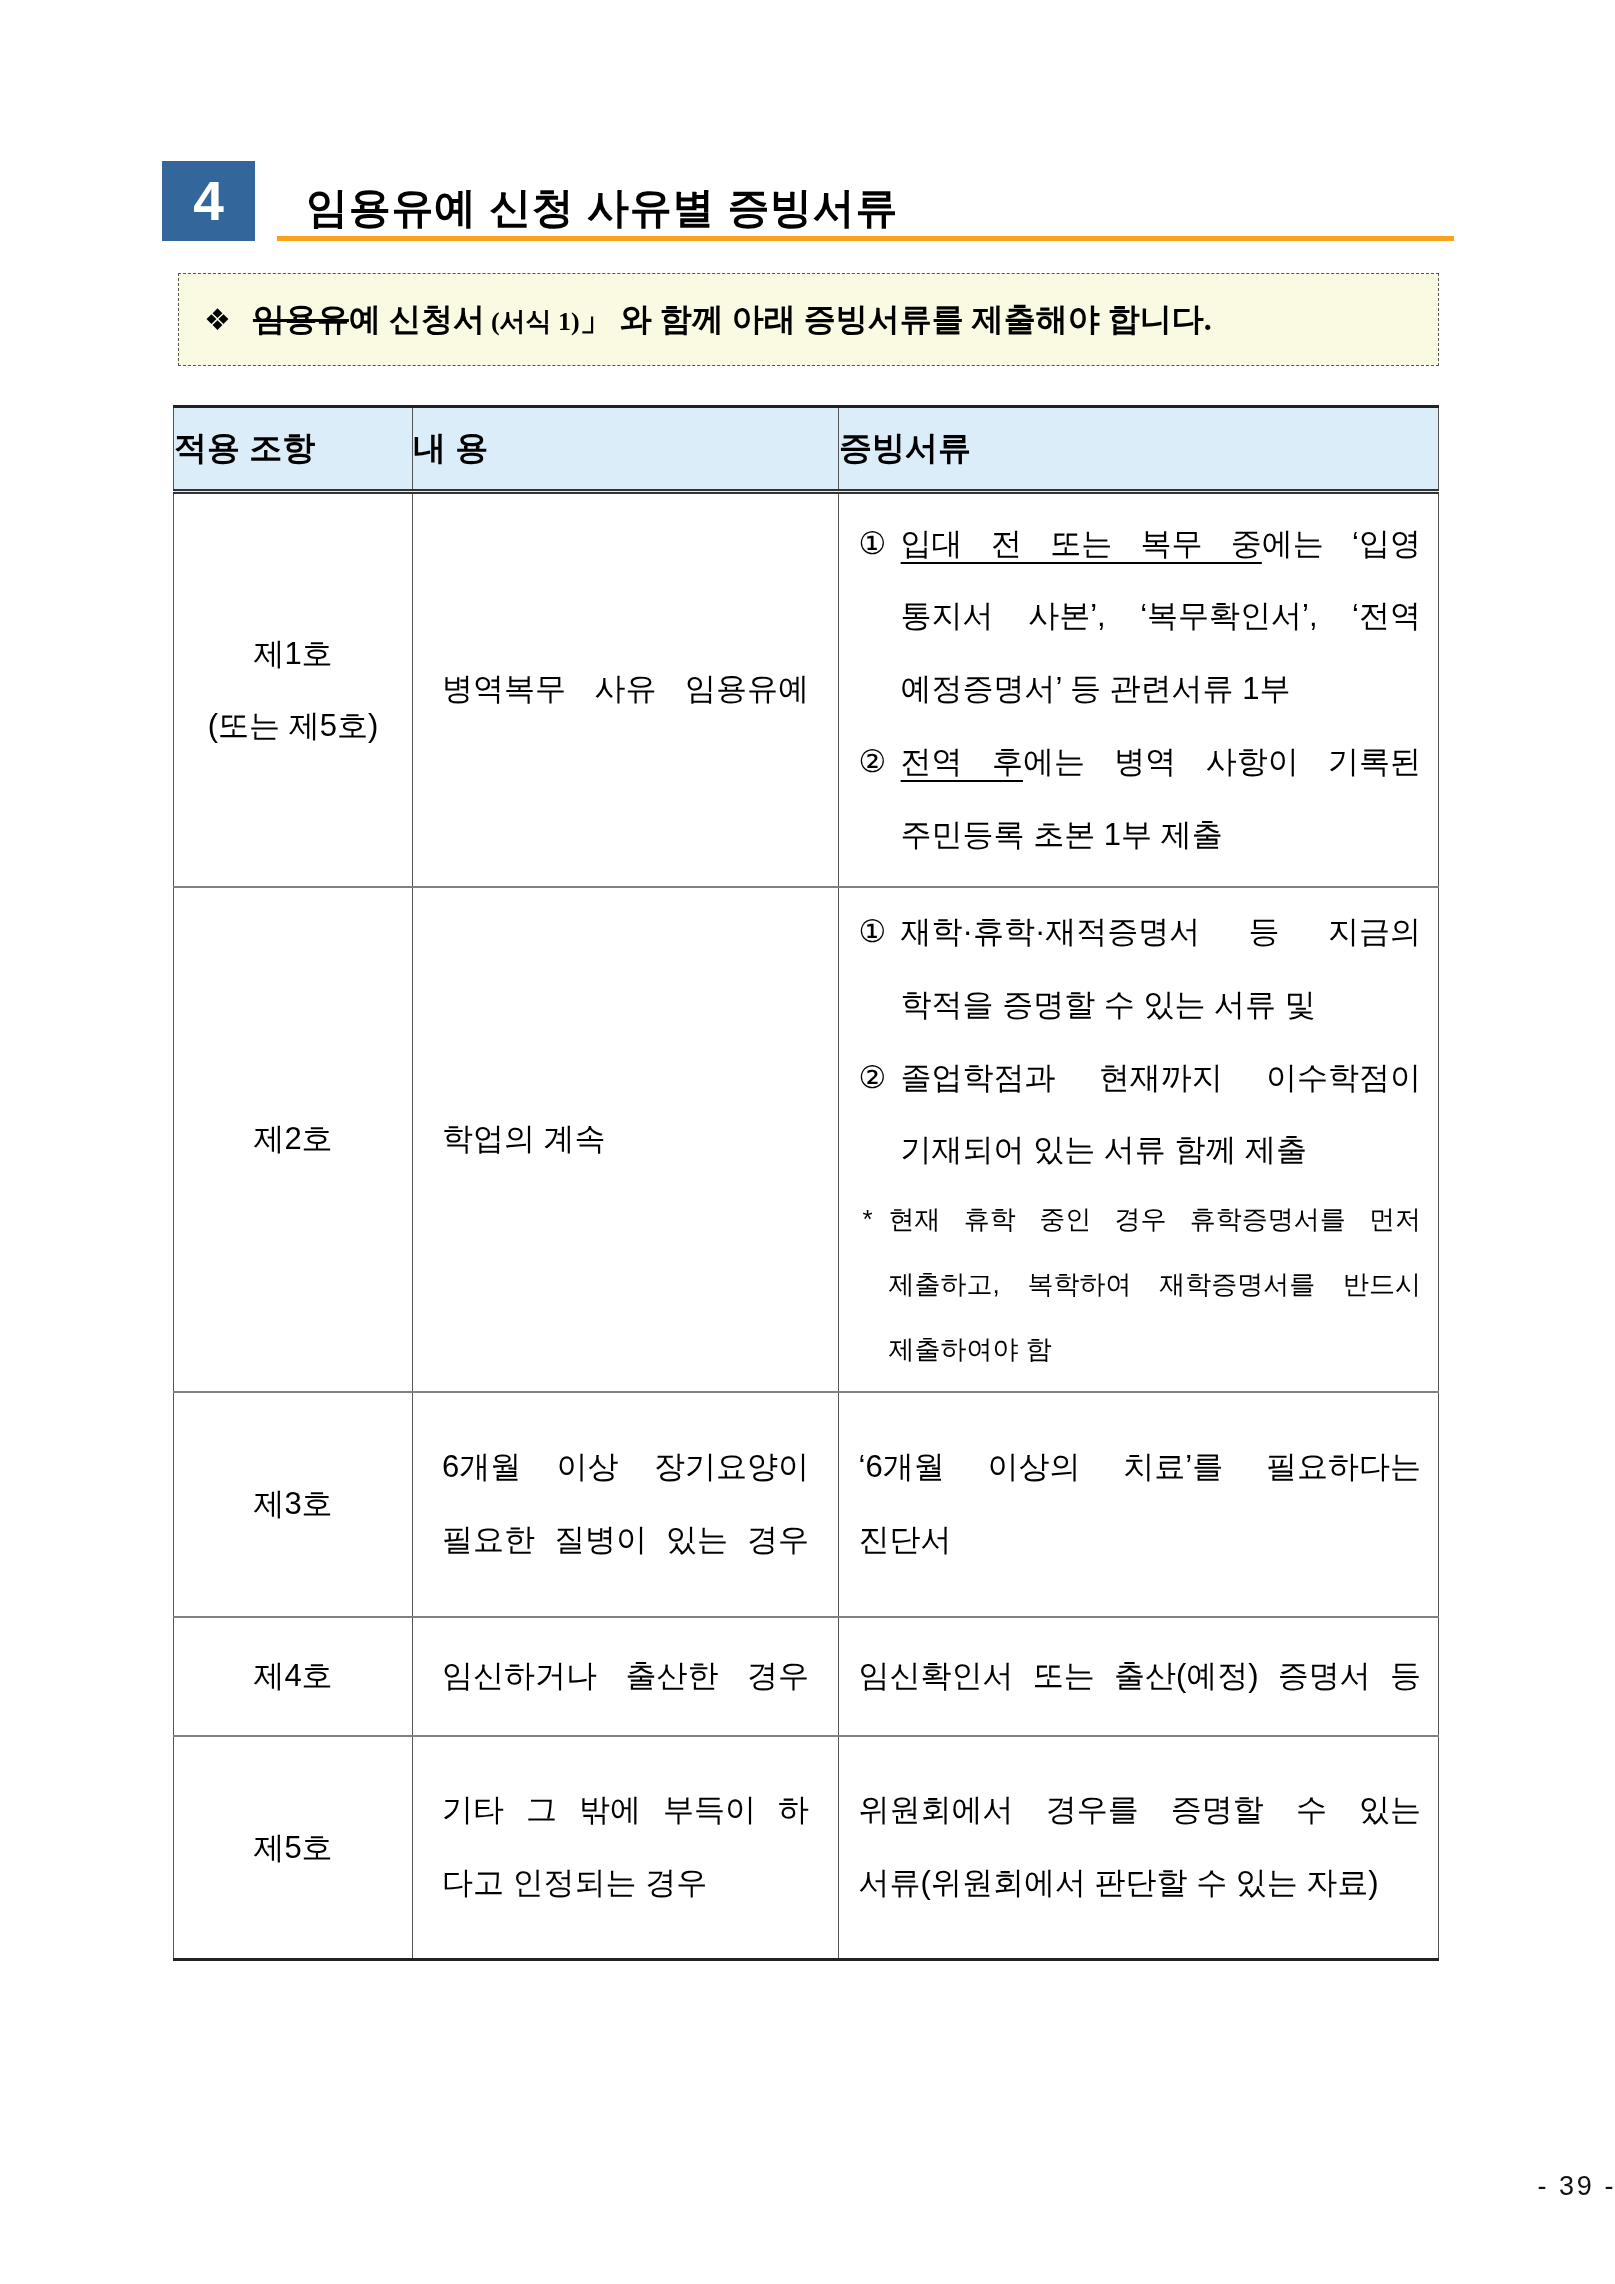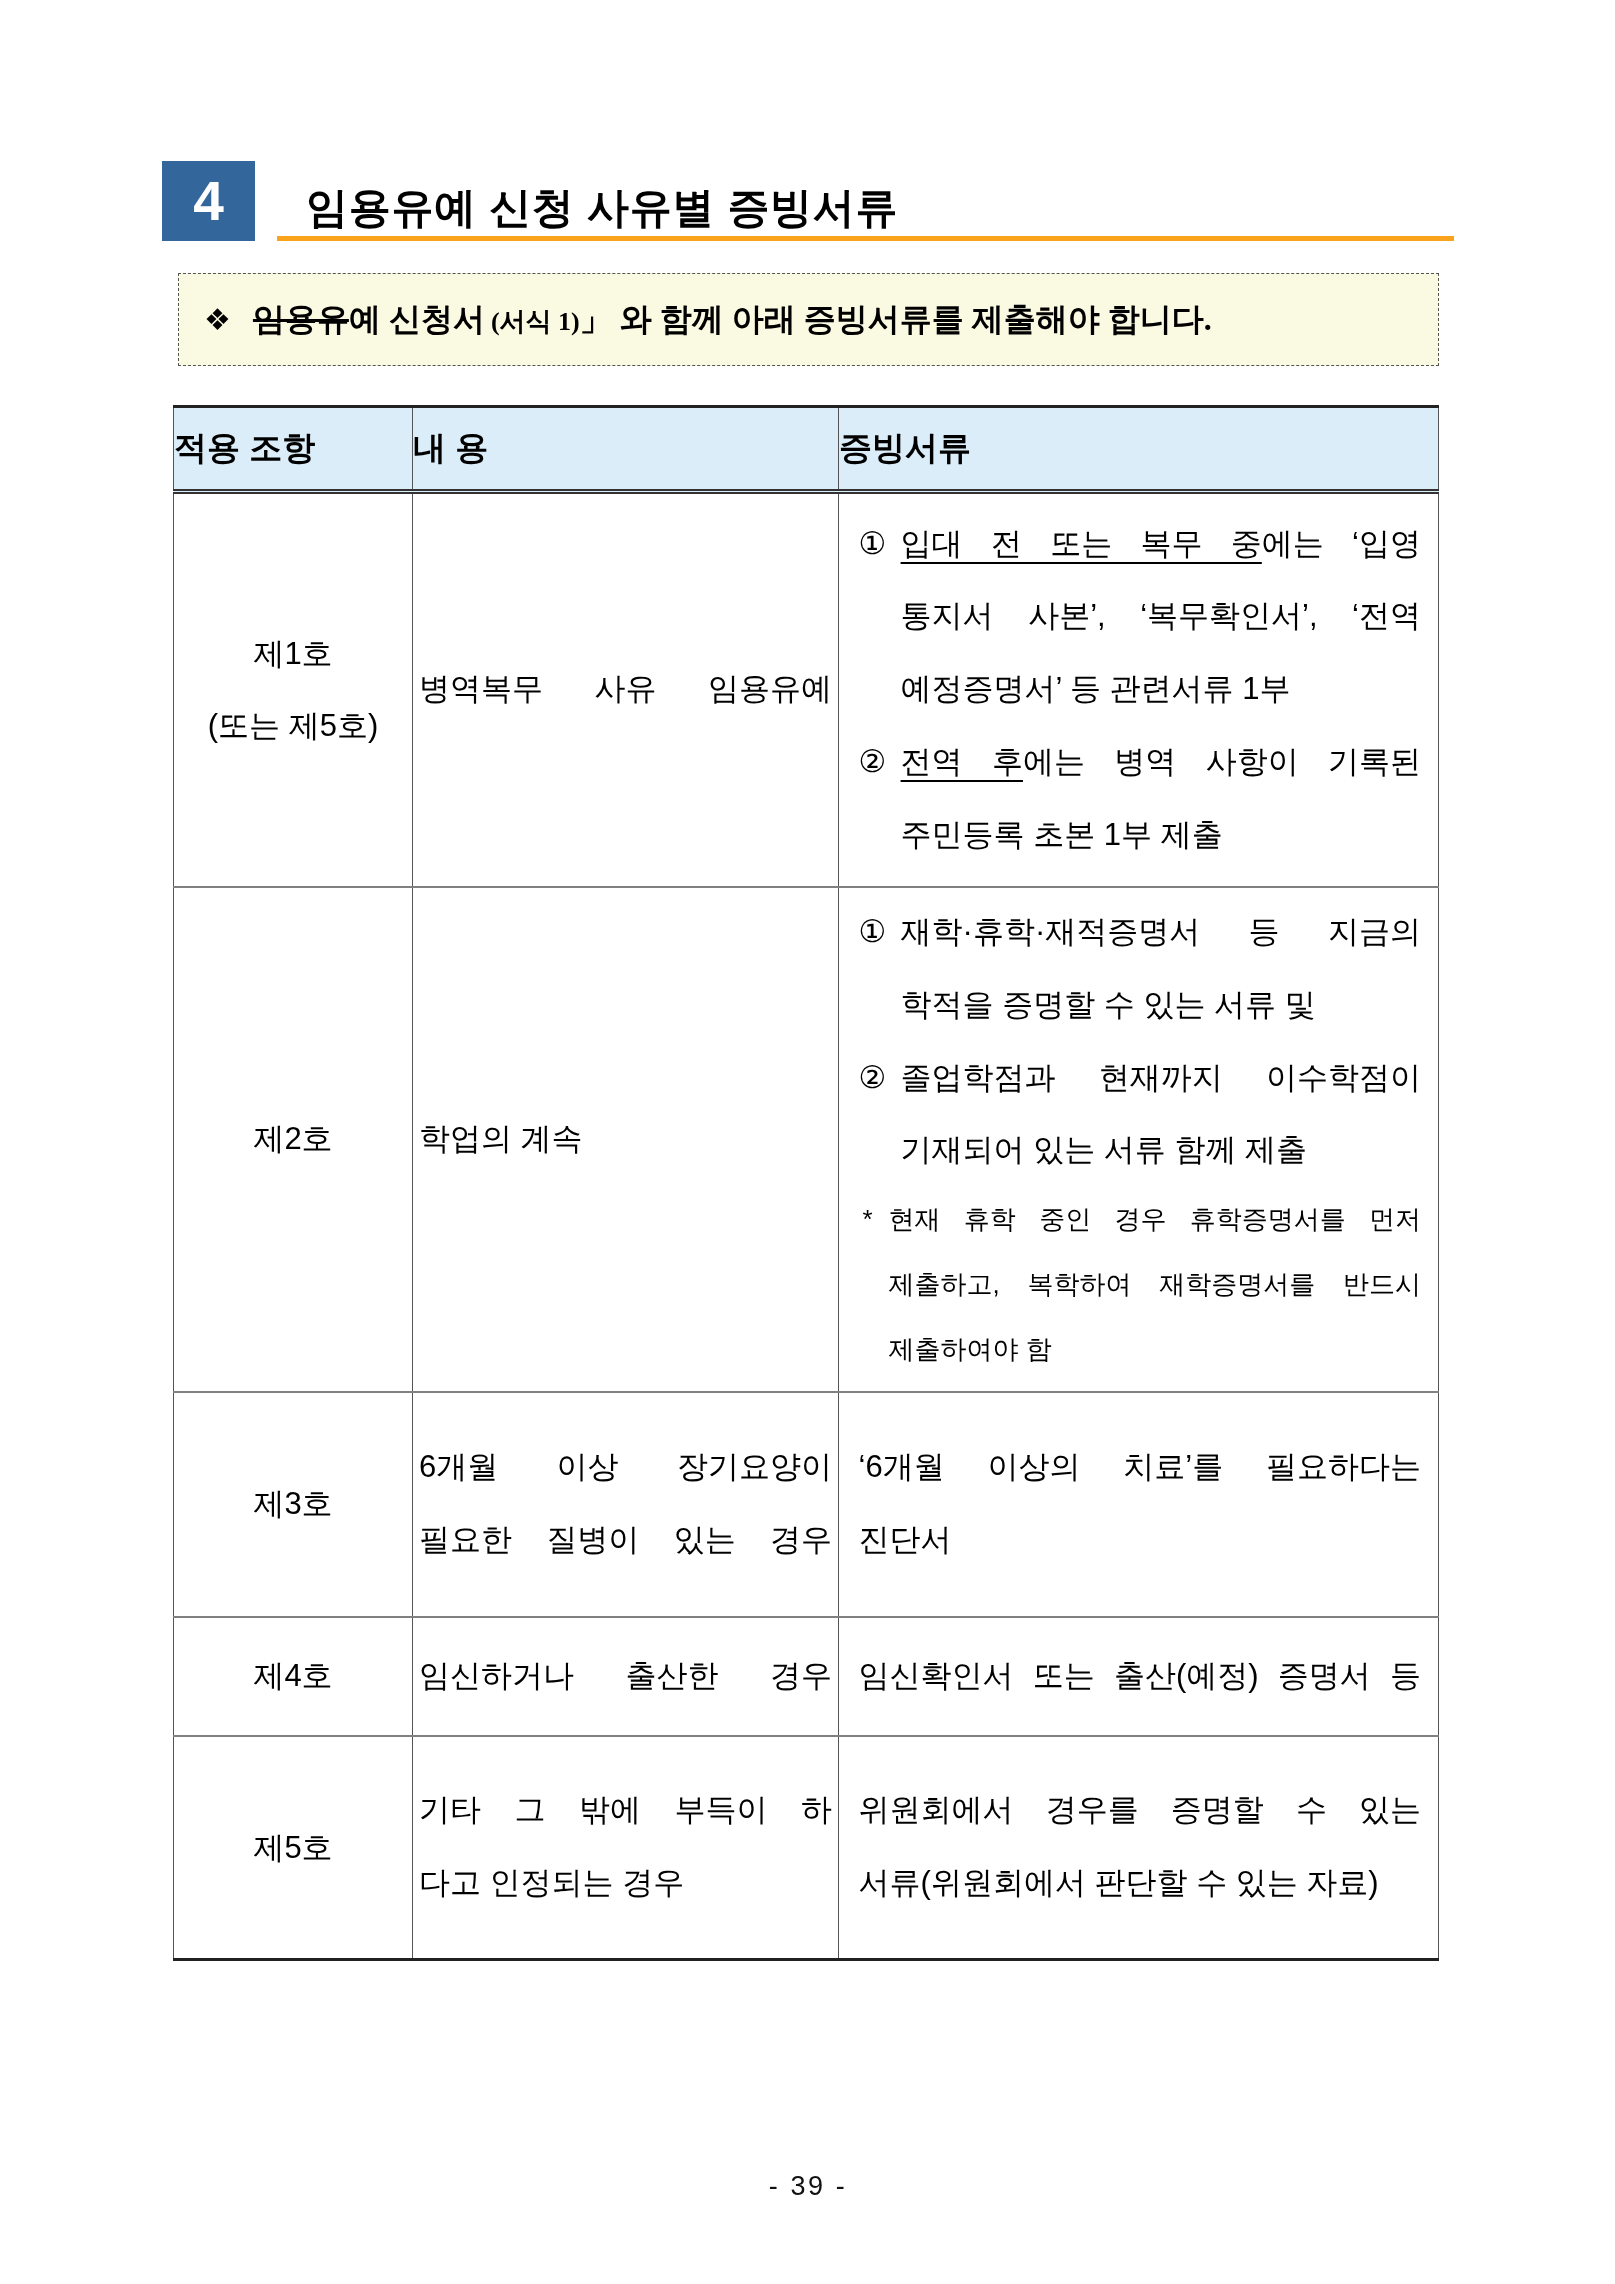--- a/index.html
+++ b/index.html
@@ -69,38 +69,38 @@
     background:var(--table-header-bg);
     border-top:3.3px solid var(--border-dark);
     border-bottom:5.9px double #333;
     font-size:33px;font-weight:700;text-align:left;
   }
   .doc-table td{border-top:2px solid var(--border-row);}
   .doc-table tbody tr:first-child td{border-top:none;}
   .doc-table tbody tr:last-child td{border-bottom:3.3px solid var(--border-dark);}
 
   td.clause{text-align:center;line-height:2.3;padding:0 1.3px;}
-  td.content{padding:0 6px;line-height:2.35;}
+  td.content{padding:0 29px;line-height:2.35;}
   td.docs{padding:0 17px 0 19.6px;line-height:2.35;}
 
   .line{text-align:justify;}
   .line.fill{text-align-last:justify;}
   .line.center{text-align:right;text-align-last:center;}
 
   .doc-item{position:relative;padding-left:42px;}
   .doc-item .marker{position:absolute;left:0;top:0;}
   .u{text-decoration:underline;text-underline-offset:0.26em;text-decoration-thickness:2px;}
 
   .doc-note{position:relative;padding-left:30px;font-size:26px;line-height:2.5;}
   .doc-note .marker{position:absolute;left:3.9px;top:0;}
 
   
   .page-number{
     position:absolute;left:0;top:2171px;width:1616px;
-    text-align:center;font-size:27px;color:#111;letter-spacing:2.6px;
+    text-align:right;font-size:27px;color:#111;letter-spacing:2.6px;
   }
 </style>
 </head>
 <body>
 
 <div class="page">
 
   <div class="sec-num">4</div>
   <div class="sec-title-wrap">
     <h1 class="sec-title">임용유예 신청 사유별 증빙서류</h1>

